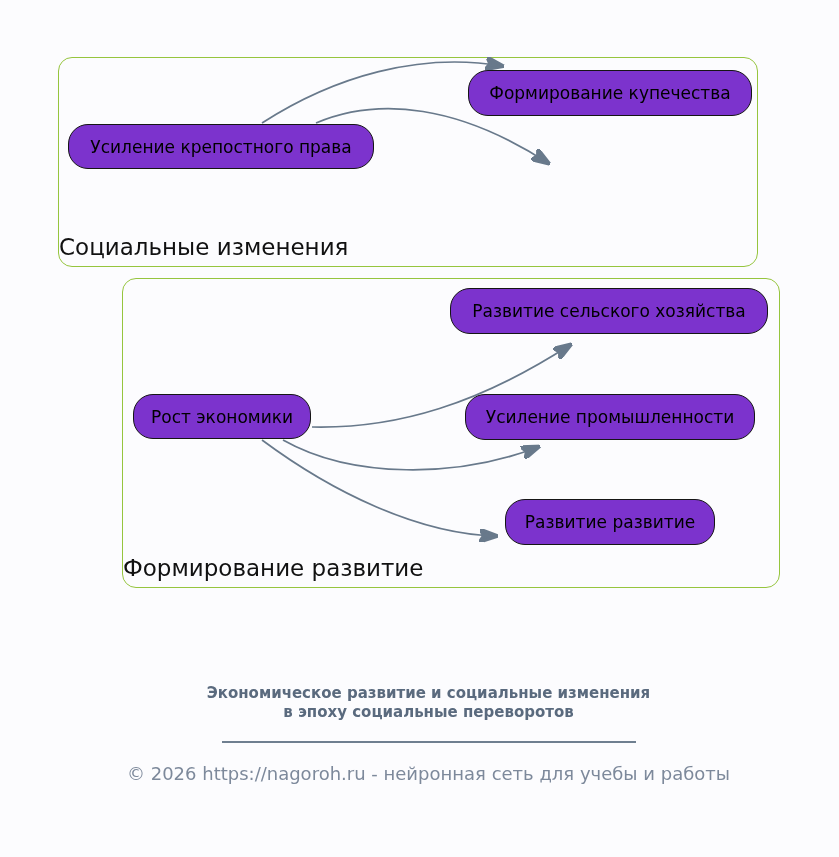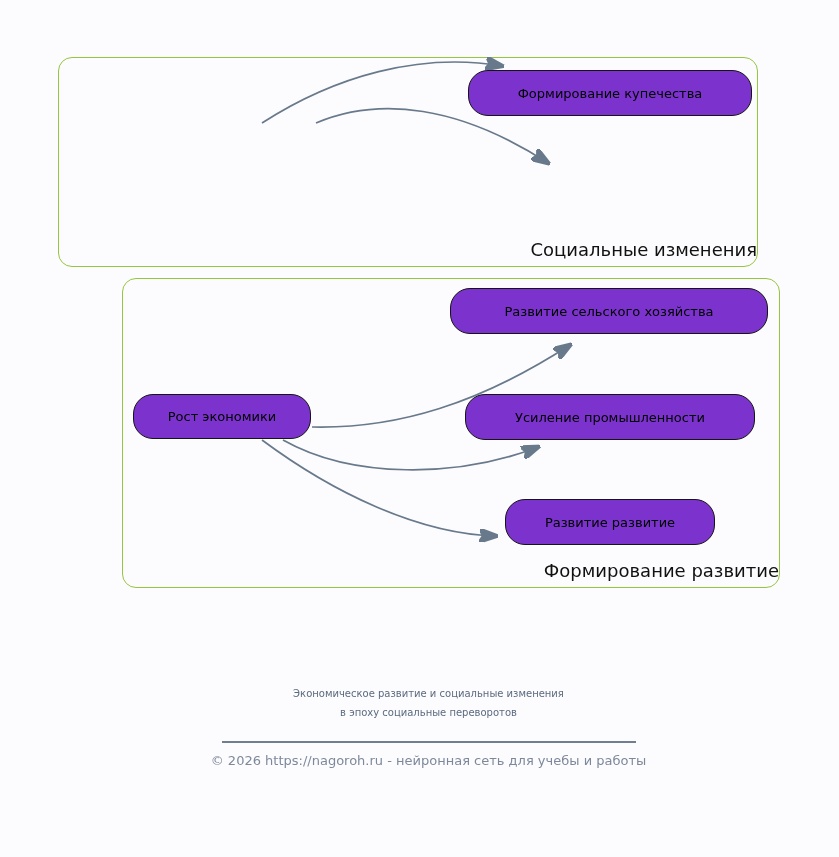--- a/index.html
+++ b/index.html
@@ -14,51 +14,51 @@
     width:839px;height:857px;overflow:hidden;
   }
   .canvas{position:relative;width:839px;height:857px;}
   .cluster{
     position:absolute;border:1.6px solid var(--cluster-border);
     border-radius:14px;background:transparent;box-sizing:border-box;
   }
   .cluster1{left:58px;top:57px;width:700px;height:210px;}
   .cluster2{left:122px;top:278px;width:658px;height:310px;}
   .cluster-label{
-    position:absolute;bottom:6px;left:0;width:100%;text-align:right;
-    font-size:18px;color:var(--cluster-label-text);white-space:nowrap;
+    position:absolute;bottom:6px;left:0;width:100%;text-align:left;
+    font-size:23px;color:var(--cluster-label-text);white-space:nowrap;
   }
   .edges{position:absolute;left:0;top:0;width:839px;height:857px;pointer-events:none;}
   .edges path{fill:none;stroke:var(--edge);stroke-width:1.7px;}
   .node{
     position:absolute;box-sizing:border-box;
     background:var(--node-fill);border:1.6px solid var(--node-border);
     border-radius:20px;color:var(--node-text);
     display:flex;align-items:center;justify-content:center;
-    font-size:13px;white-space:nowrap;
+    font-size:17px;white-space:nowrap;
   }
   .n1{left:68px;top:124px;width:306px;height:45px;}
   .n2{left:468px;top:70px;width:284px;height:46px;}
   .n3{left:467px;top:176px;width:287px;height:45px;}
   .n4{left:133px;top:394px;width:178px;height:45px;}
   .n5{left:450px;top:288px;width:318px;height:46px;}
   .n6{left:465px;top:394px;width:290px;height:46px;}
   .n7{left:505px;top:499px;width:210px;height:46px;}
   .caption{
     position:absolute;left:18px;top:684px;width:821px;text-align:center;
   }
   .caption-title{
-    color:var(--title-text);font-weight:normal;font-size:10px;line-height:19px;
+    color:var(--title-text);font-weight:bold;font-size:15px;line-height:19px;
   }
   .caption-divider{
     width:414px;height:1.5px;background:var(--divider);
     margin:19px auto 0 auto;
   }
   .caption-copyright{
-    margin-top:10px;color:var(--footer-text);font-size:13px;
+    margin-top:20px;color:var(--footer-text);font-size:18px;
   }
 </style>
 </head>
 <body>
 
 <div class="canvas">
 
   <div class="cluster cluster1">
     <div class="cluster-label">Социальные изменения</div>
   </div>
@@ -73,20 +73,21 @@
         <path d="M0,0 L10,3.5 L0,7 L2.2,3.5 z" style="fill:var(--edge);"></path>
       </marker>
     </defs>
     <path d="M 262,123 C 335,76 420,52 502,66" marker-end="url(#arrow)"></path>
     <path d="M 316,123 C 380,96 460,106 548,163" marker-end="url(#arrow)"></path>
     <path d="M 312,427 C 398,429 480,403 570,345" marker-end="url(#arrow)"></path>
     <path d="M 283,440 C 352,479 458,478 538,447" marker-end="url(#arrow)"></path>
     <path d="M 262,440 C 332,492 418,534 496,536" marker-end="url(#arrow)"></path>
   </svg>
 
+  <div class="node n1">Усиление крепостного права</div>
   <div class="node n2">Формирование купечества</div>
   <div class="node n5">Развитие сельского хозяйства</div>
   <div class="node n4">Рост экономики</div>
   <div class="node n6">Усиление промышленности</div>
   <div class="node n7">Развитие развитие</div>
 
   <div class="caption">
     <div class="caption-title">
       <div>Экономическое развитие и социальные изменения</div>
       <div>в эпоху социальные переворотов</div>

